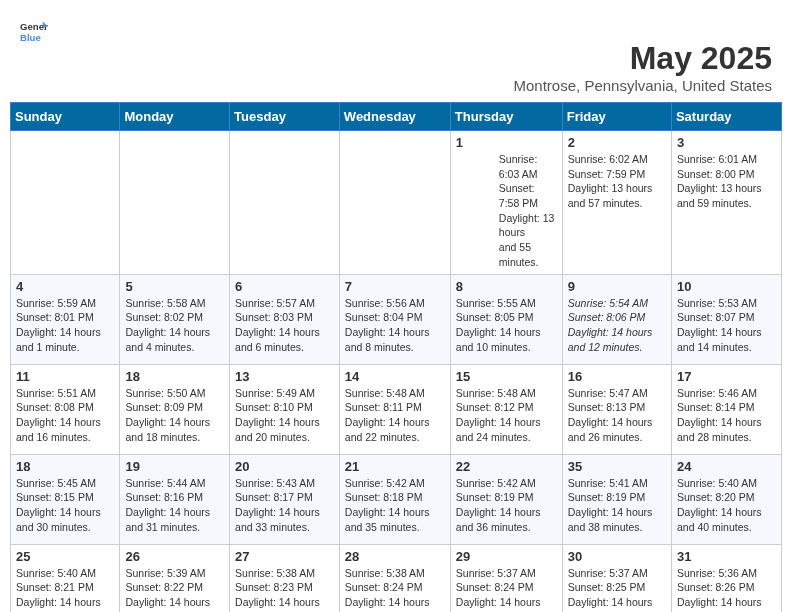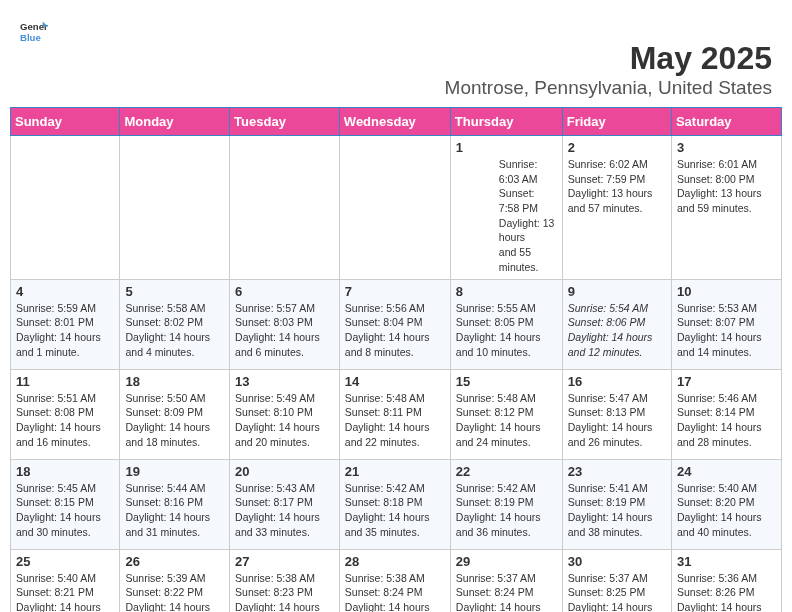--- a/index.html
+++ b/index.html
@@ -28,30 +28,30 @@
     .title-area {
       text-align: right;
     }
     .month-title {
       font-size: 32px;
       font-weight: bold;
       color: #333;
       margin-top: 22px;
     }
     .location-title {
-      font-size: 19px;
+      font-size: 15px;
       color: #555;
     }
     .calendar-table {
       width: 100%;
       border-collapse: collapse;
       margin-top: 4px;
     }
     .calendar-table th {
-      background: #ec4899;
+      background: #0369a1;
       color: #fff;
       font-size: 13px;
       font-weight: bold;
       padding: 6px 4px;
       text-align: left;
       border: 1px solid #3a80c9;
     }
     .calendar-table td {
       border: 1px solid #ccc;
       vertical-align: top;
@@ -276,21 +276,21 @@
 and 35 minutes.</div>
         </td>
         <td>
           <div class="day-number">22</div>
           <div class="day-info" style="white-space: pre-line;">Sunrise: 5:42 AM
 Sunset: 8:19 PM
 Daylight: 14 hours
 and 36 minutes.</div>
         </td>
         <td>
-          <div class="day-number">23</div>
+          <div class="day-number">35</div>
           <div class="day-info" style="white-space: pre-line;">Sunrise: 5:41 AM
 Sunset: 8:19 PM
 Daylight: 14 hours
 and 38 minutes.</div>
         </td>
         <td>
           <div class="day-number">24</div>
           <div class="day-info" style="white-space: pre-line;">Sunrise: 5:40 AM
 Sunset: 8:20 PM
 Daylight: 14 hours

